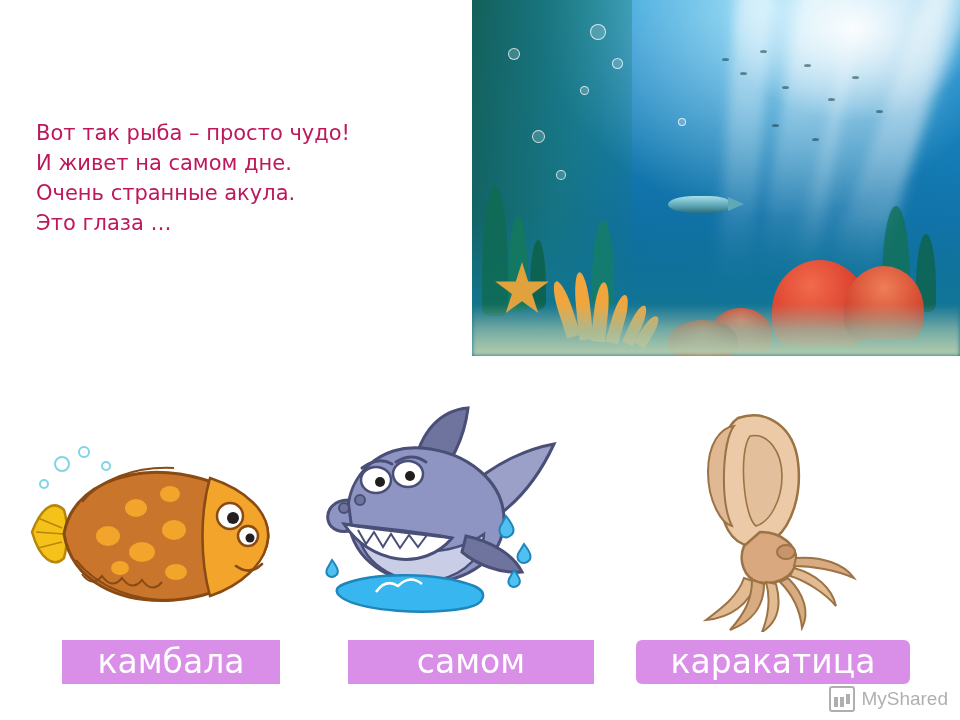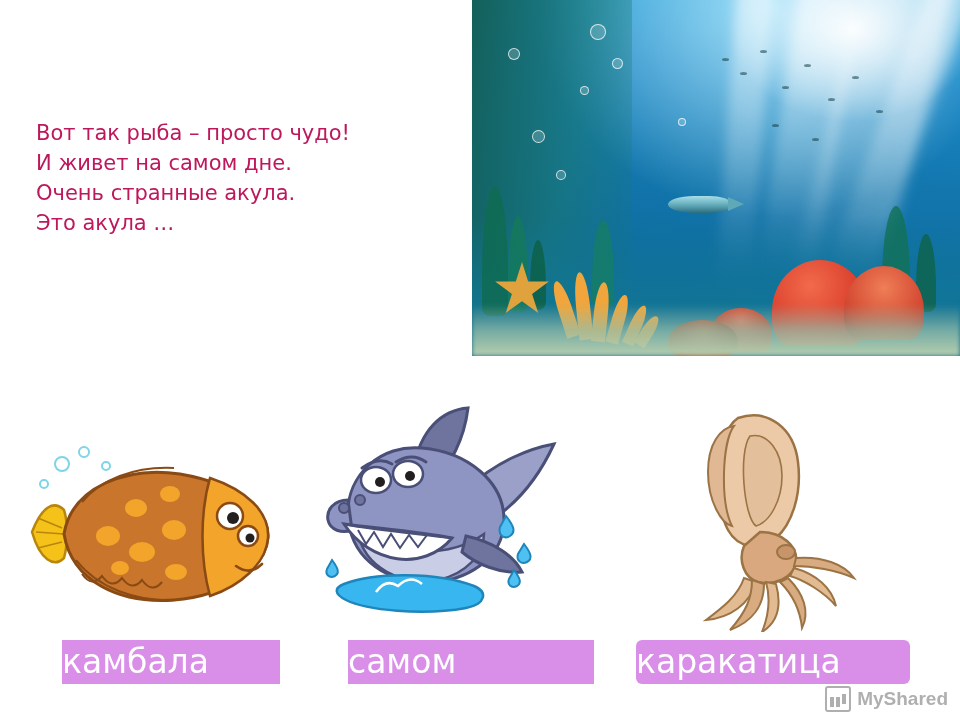--- a/index.html
+++ b/index.html
@@ -141,21 +141,21 @@
   svg { display: block; }
 
   
   .answer {
     position: absolute;
     background: #d98fe8;
     color: #ffffff;
     font-family: "DejaVu Sans", sans-serif;
     font-size: 33px;
     line-height: 44px;
-    text-align: left;
+    text-align: center;
     white-space: nowrap;
   }
   #answer-1 { left: 62px;  top: 640px; width: 218px; height: 44px; }
   #answer-2 { left: 348px; top: 640px; width: 246px; height: 44px; }
   #answer-3 { left: 636px; top: 640px; width: 274px; height: 44px; border-radius: 6px; }
 
   
   #watermark {
     position: absolute;
     right: 12px;
@@ -176,31 +176,31 @@
     position: absolute;
     left: 3px; bottom: 3px;
     width: 4px; height: 10px;
     background: #6f6f6f;
     box-shadow: 6px 0 0 #6f6f6f, 12px -3px 0 #6f6f6f;
   }
   #watermark .wm-text {
     color: #6f6f6f;
     font-family: "Liberation Sans", sans-serif;
     font-size: 19px;
-    font-weight: bold;
+    font-weight: normal;
   }
 </style>
 </head>
 <body>
 
 <div id="riddle">
   <span class="line">Вот так рыба – просто чудо!</span>
   <span class="line">И живет на самом дне.</span>
   <span class="line">Очень странные акула.</span>
-  <span class="line">Это акула …</span>
+  <span class="line">Это глаза …</span>
 </div>
 
 <div id="photo">
   <div class="water"></div>
   <div class="deepgreen"></div>
 
   <div class="sunray r3"></div>
   <div class="sunray r1"></div>
   <div class="sunray r2"></div>
   <div class="sunray r4"></div>

